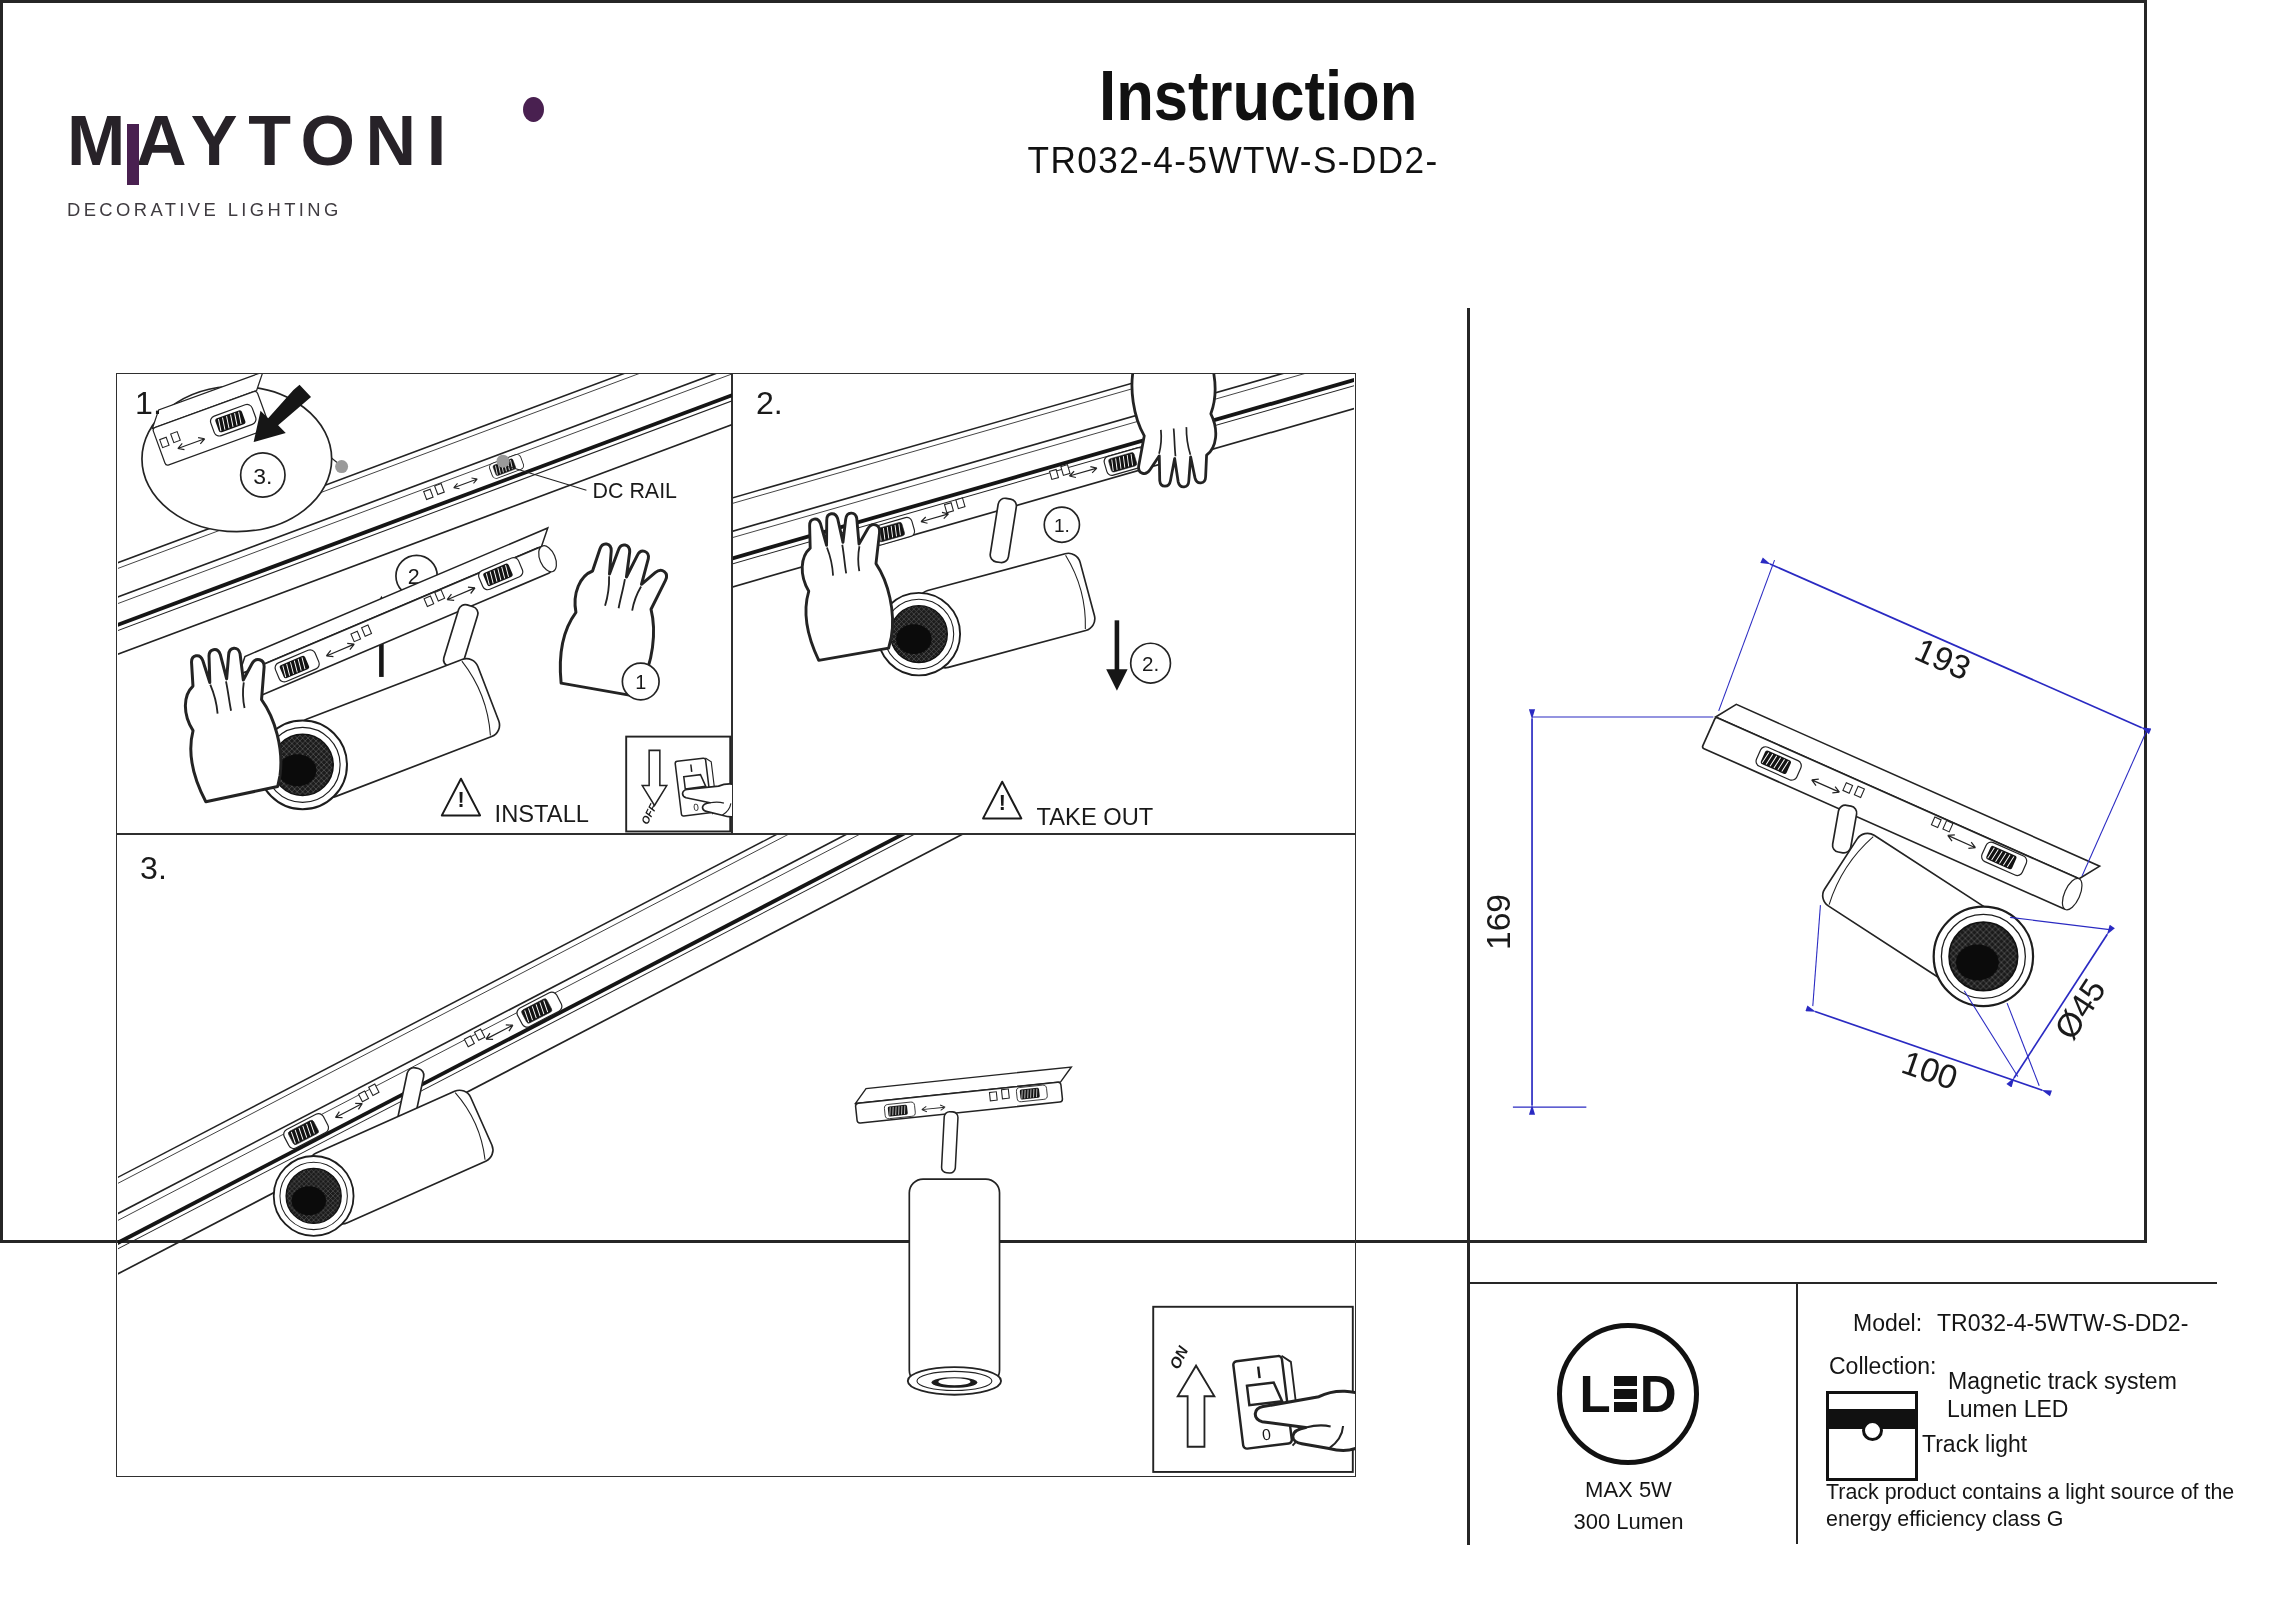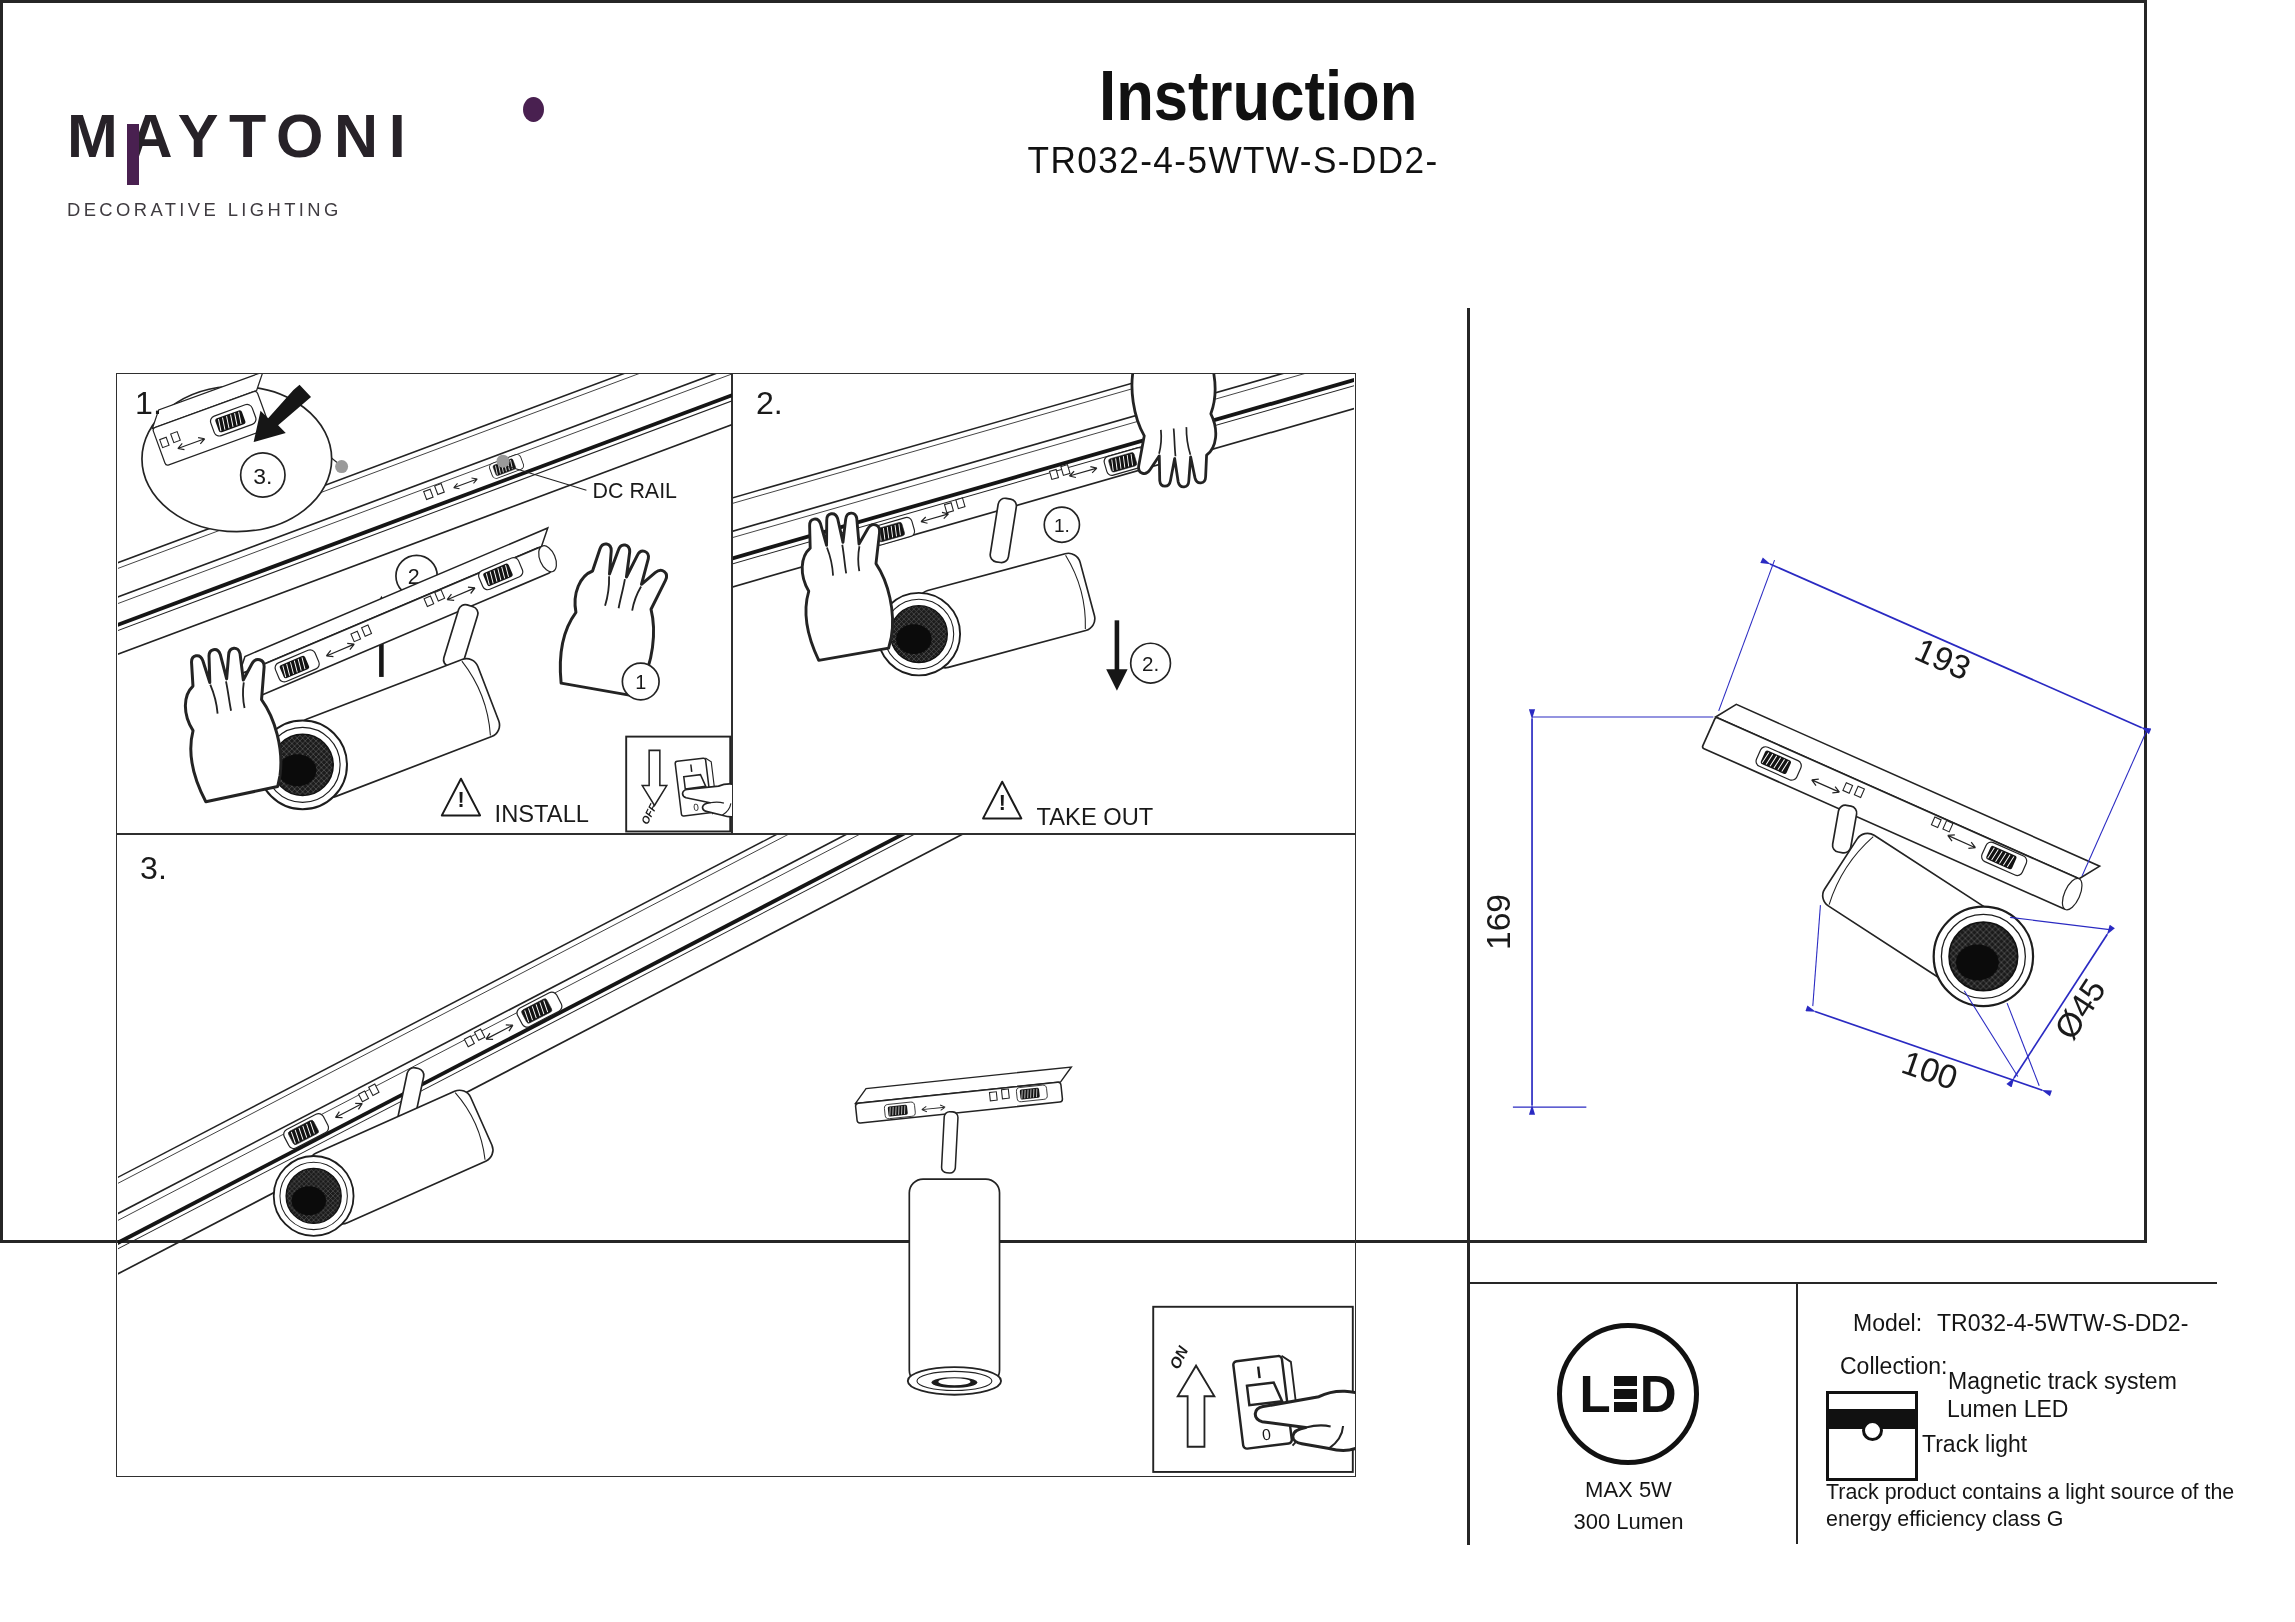--- a/index.html
+++ b/index.html
@@ -1,20 +1,20 @@
 <!DOCTYPE html>
 <html style="font-size:12.2px"><head>
 <meta charset="utf-8">
 <style>
   html,body{margin:0;padding:0;background:#fff;}
   body{width:2295px;height:1623px;position:relative;font-family:"Liberation Sans",sans-serif;color:#1d1d1d;}
   .abs{position:absolute;}
   
   .logo{position:absolute;left:67px;top:106px;width:490px;height:122px;}
-  .wordmark{font-size:61px;font-weight:bold;letter-spacing:10.7px;line-height:1;color:#272228;white-space:nowrap;}
+  .wordmark{font-size:70px;font-weight:bold;letter-spacing:10.7px;line-height:1;color:#272228;white-space:nowrap;}
   .m-accent{position:absolute;left:60px;top:18.4px;width:12.2px;height:61px;background:#492050;}
   .i-dot{position:absolute;left:456px;top:-9.2px;width:20.7px;height:25px;border-radius:50%;background:#492050;}
   .tagline{position:absolute;left:0;top:93px;width:481px;text-align:left;font-size:18.4px;letter-spacing:3.4px;color:#3f3b40;white-space:nowrap;}
   .titleblock{position:absolute;left:842px;top:61px;width:612px;text-align:right;}
   .doc-title{font-size:70px;font-weight:bold;line-height:1;transform:scaleX(.88);transform-origin:center;color:#111;}
   .doc-subtitle{margin-top:10.7px;font-size:37px;letter-spacing:1.5px;line-height:1;transform:scaleX(.95);transform-origin:center;color:#111;}
   
   .frame{position:absolute;background:#262626;}
   .box{position:absolute;border:1.5px solid #2f2f2f;box-sizing:border-box;}
   #outer-box{left:77px;top:308px;width:2141px;height:1237px;border:3.8px solid #262626;}
@@ -346,21 +346,21 @@
       <span class="ebar"></span>
       <span class="ebar"></span>
   </span>
   <span class="ltr">D</span>
 </div>
 <div class="led-sub" style="top:1477px;">MAX 5W</div>
 <div class="led-sub" style="top:1509px;">300 Lumen</div>
 
 <div class="spec-label" style="left:1829px;top:1310px;margin-left:24px;">Model:</div>
 <div class="spec-value" style="left:1937px;top:1310px;">TR032-4-5WTW-S-DD2-</div>
-<div class="spec-label" style="left:1829px;top:1353px;margin-left:11px;">Collection:</div>
+<div class="spec-label" style="left:1829px;top:1353px;">Collection:</div>
 <div class="spec-value" style="left:1948px;top:1353px;margin-top:15px;">Magnetic track system</div>
 
 <div class="ticon">
   <div class="band"></div>
   <div class="knob"></div>
 </div>
 <div class="spec-value" style="left:1947px;top:1396px;">Lumen LED</div>
 <div class="spec-value" style="left:1922px;top:1431px;">Track light</div>
 
 <div class="energy" style="left:1826px;top:1479px;">Track product contains a light source of the</div>

